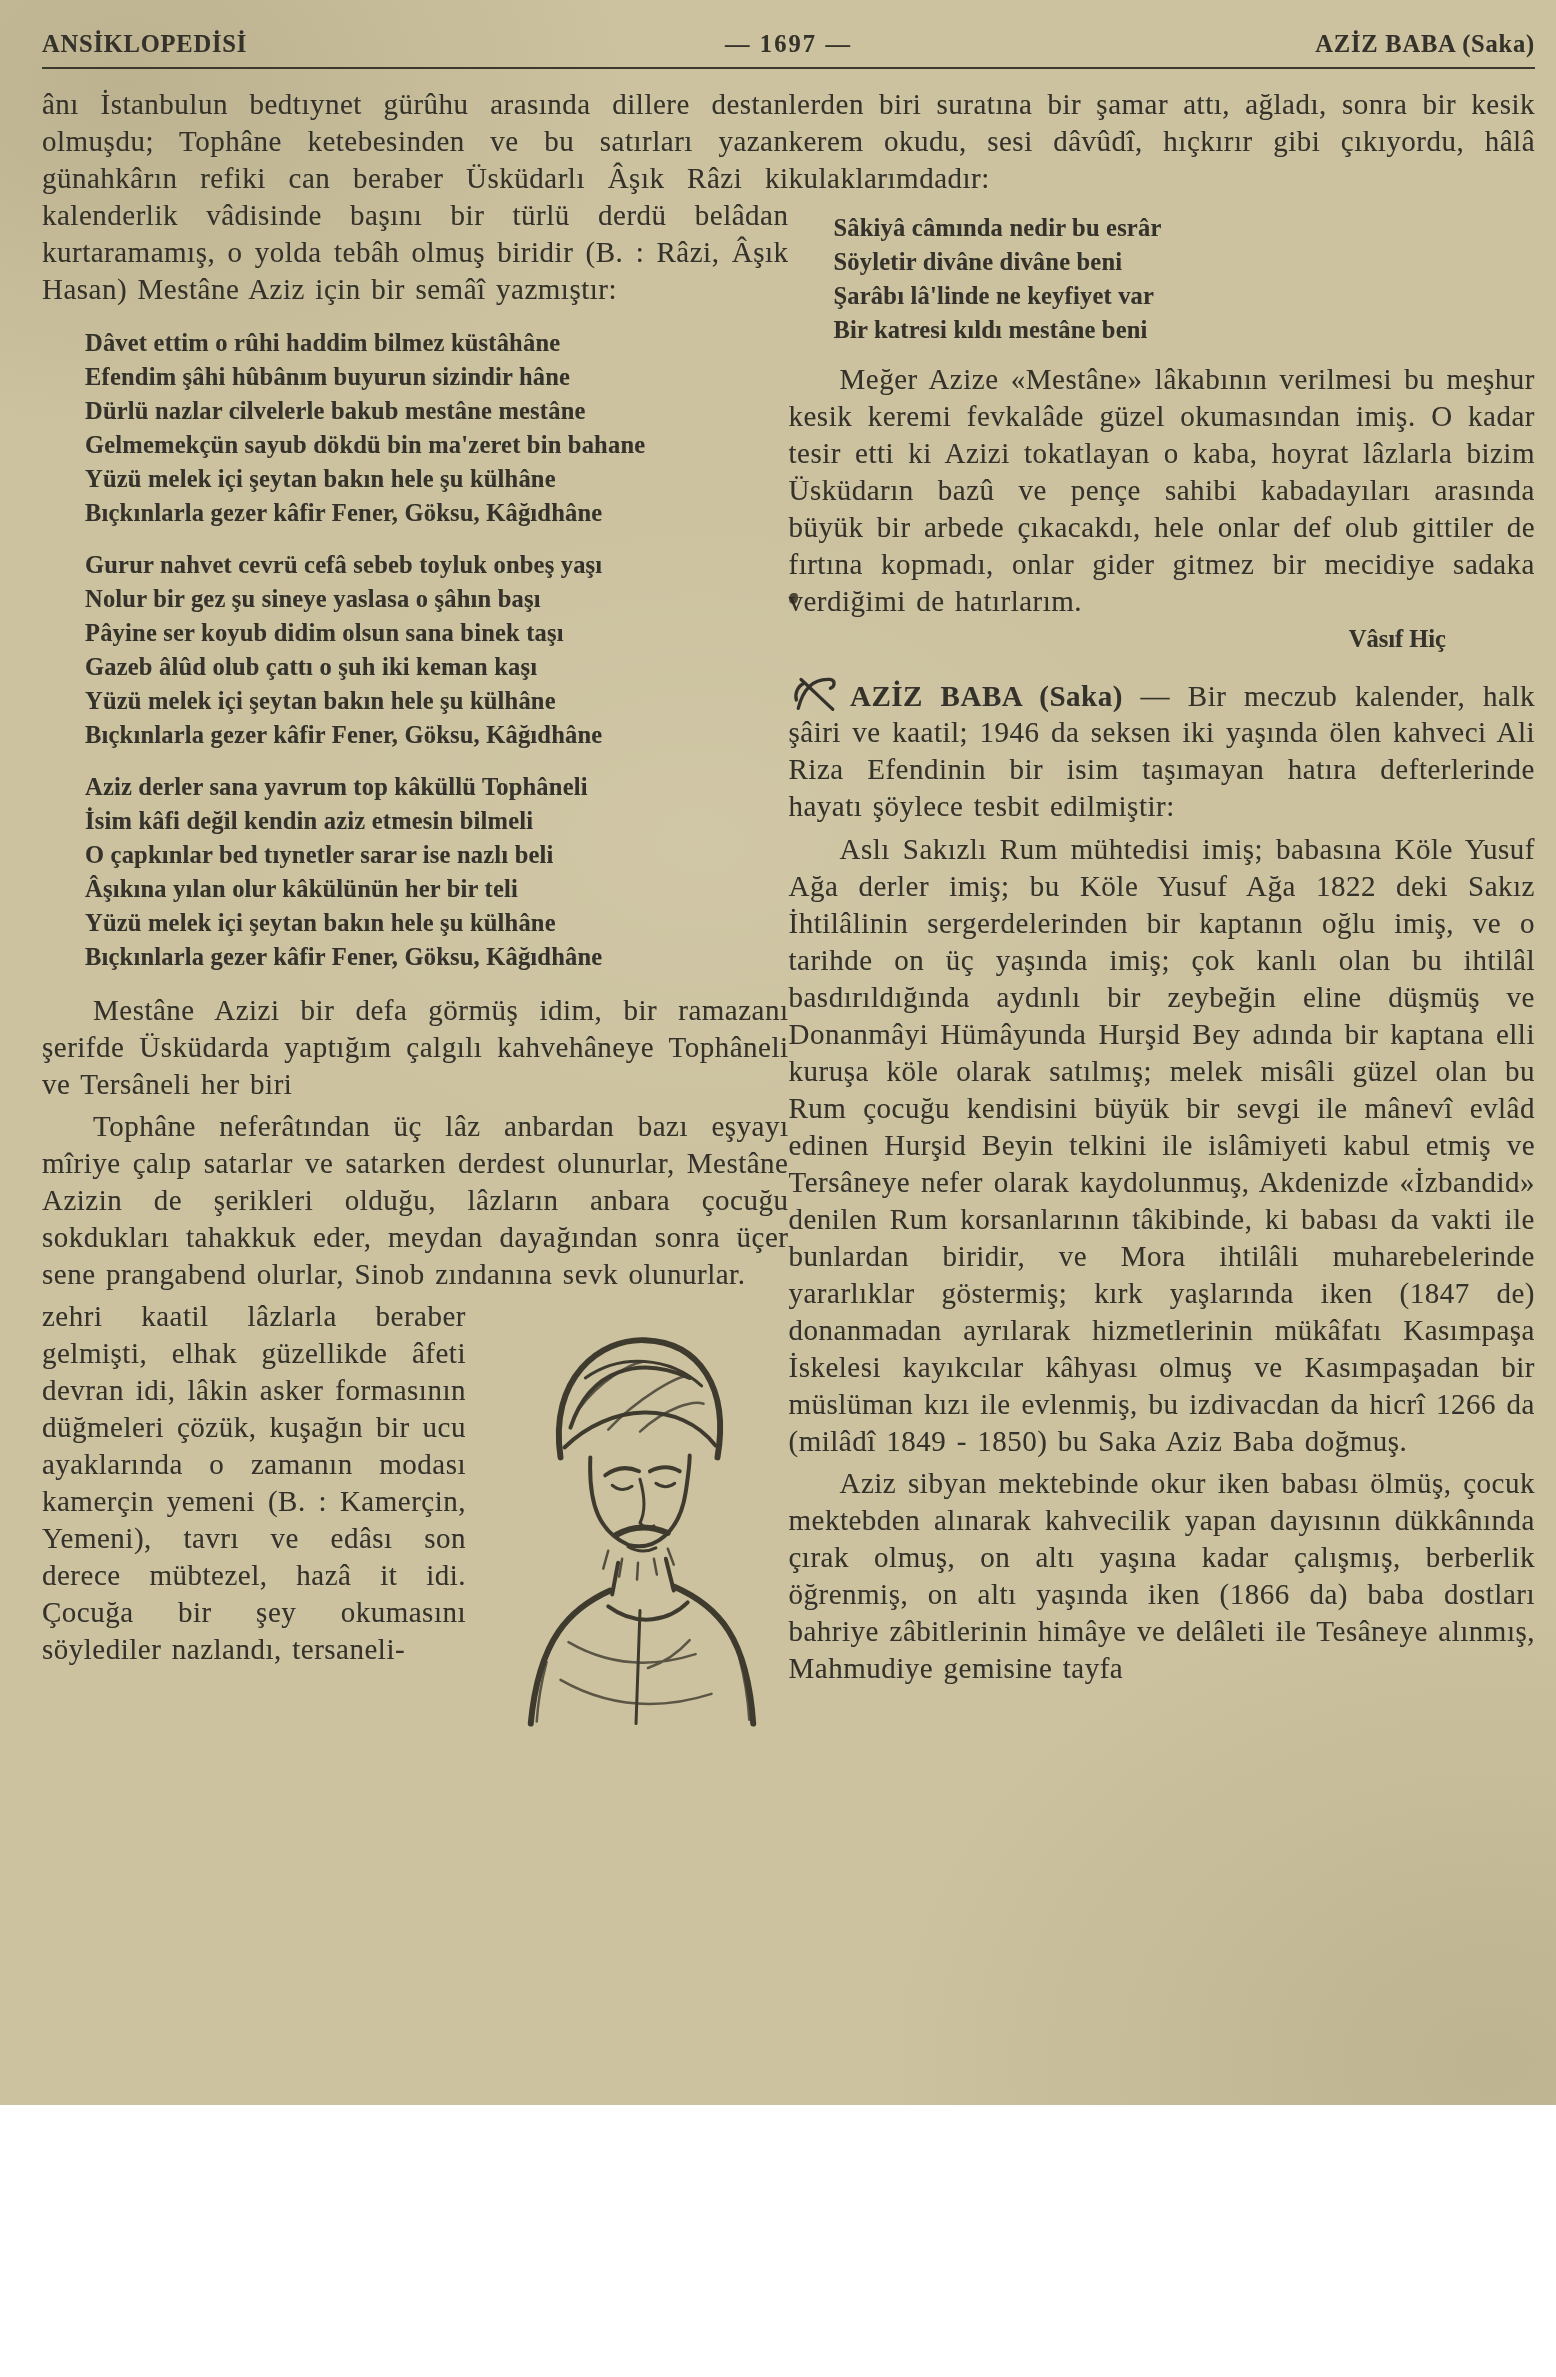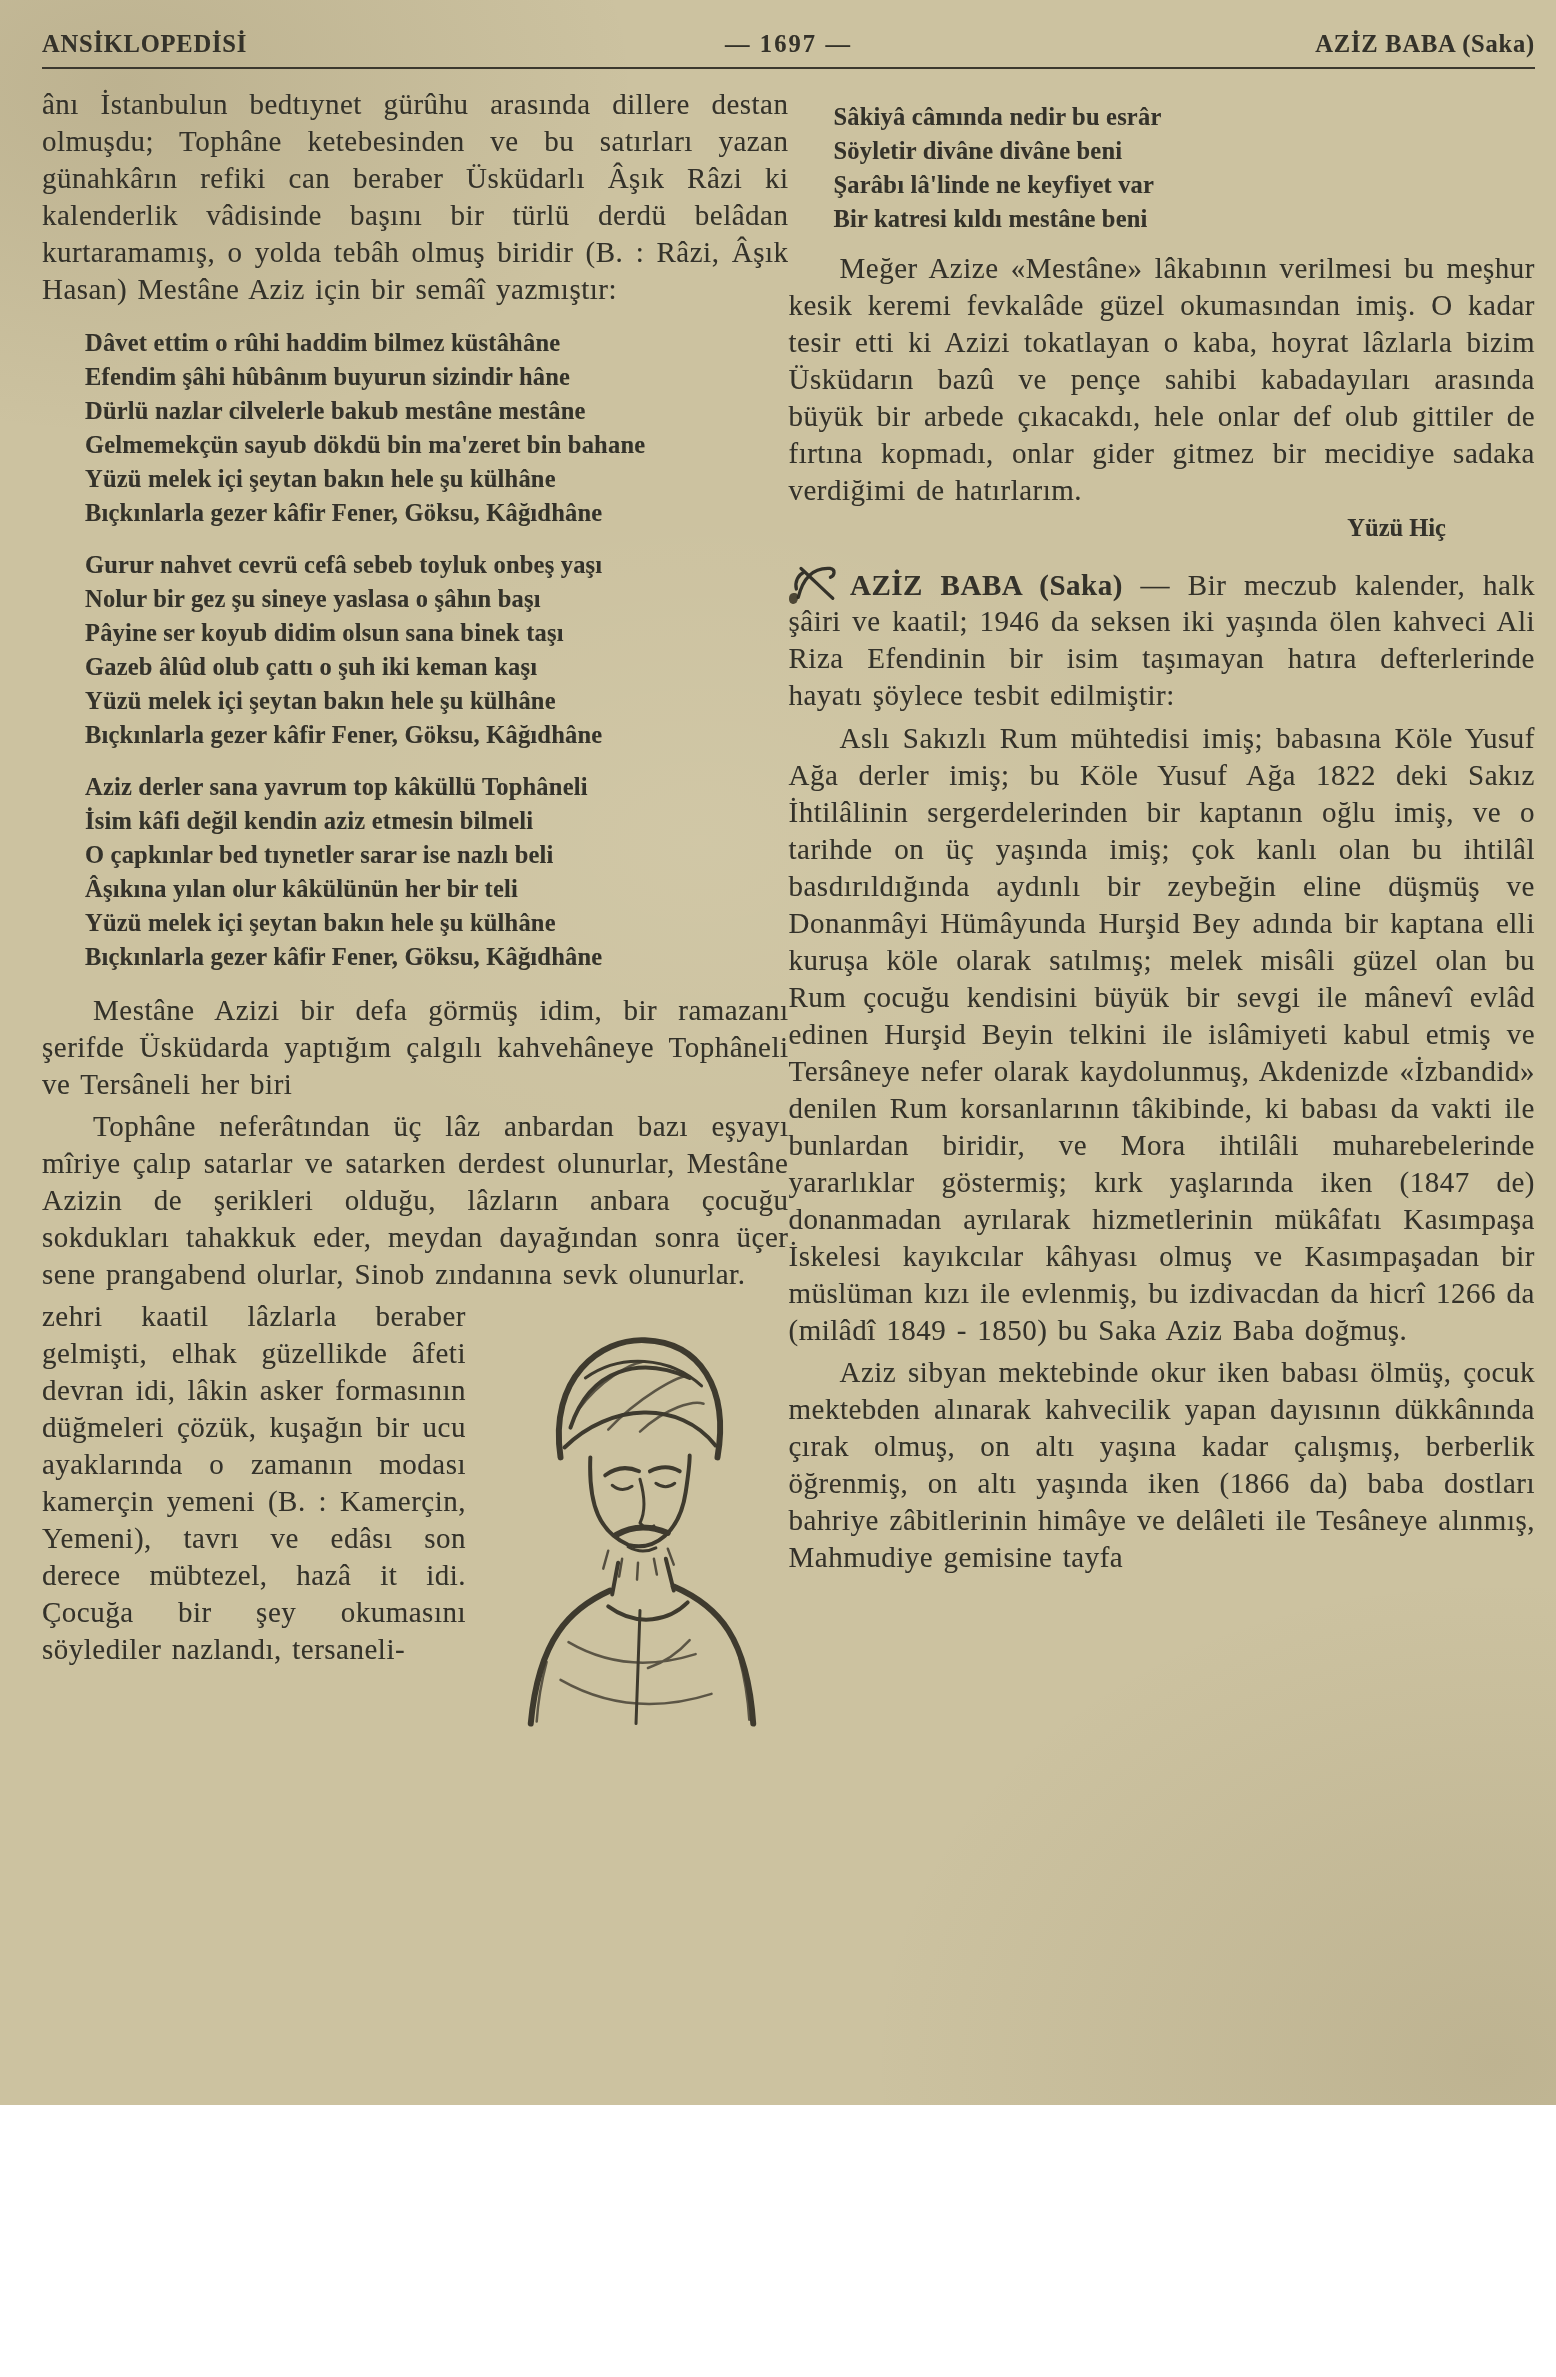--- a/index.html
+++ b/index.html
@@ -137,29 +137,30 @@
             <path d="M78 336 q58 34 128 12 M70 374 q70 40 152 14 M200 334 q-18 20 -42 28" stroke-width="2.5" opacity=".8"></path>
             <path d="M56 356 q-8 30 -10 60 M250 352 q8 30 10 62" stroke-width="2.5" opacity=".8"></path>
           </g>
         </svg>
       </div>
 
       <p class="body">zehri kaatil lâzlarla beraber gelmişti, elhak güzellikde âfeti devran idi, lâkin asker formasının düğmeleri çözük, kuşağın bir ucu ayaklarında o zamanın modası kamerçin yemeni (B. : Kamerçin, Yemeni), tavrı ve edâsı son derece mübtezel, hazâ it idi. Çocuğa bir şey okumasını söylediler nazlandı, tersaneli-</p>
     </section>
 
     <section class="col">
+      <p class="body">lerden biri suratına bir şamar attı, ağladı, sonra bir kesik kerem okudu, sesi dâvûdî, hıçkırır gibi çıkıyordu, hâlâ kulaklarımdadır:</p>
 
       <div class="verse verse-right">Sâkiyâ câmında nedir bu esrâr
 Söyletir divâne divâne beni
 Şarâbı lâ'linde ne keyfiyet var
 Bir katresi kıldı mestâne beni</div>
 
       <p class="body ind">Meğer Azize «Mestâne» lâkabının verilmesi bu meşhur kesik keremi fevkalâde güzel okumasından imiş. O kadar tesir etti ki Azizi tokatlayan o kaba, hoyrat lâzlarla bizim Üsküdarın bazû ve pençe sahibi kabadayıları arasında büyük bir arbede çıkacakdı, hele onlar def olub gittiler de fırtına kopmadı, onlar gider gitmez bir mecidiye sadaka verdiğimi de hatırlarım.</p>
 
-      <p class="signature">Yüzü Hiç</p>
+      <p class="signature">Vâsıf Hiç</p>
 
       <p class="body entry">
         <span class="ornament">
           <svg viewBox="0 0 110 90" aria-hidden="true">
             <g fill="none" stroke="#34322a" stroke-width="7" stroke-linecap="round">
               <path d="M18 78 C30 30 55 14 86 16 C99 18 96 31 87 35"></path>
               <path d="M24 16 C48 38 70 60 92 80"></path>
               <path d="M14 60 C10 44 18 30 30 24"></path>
             </g>
           </svg>

